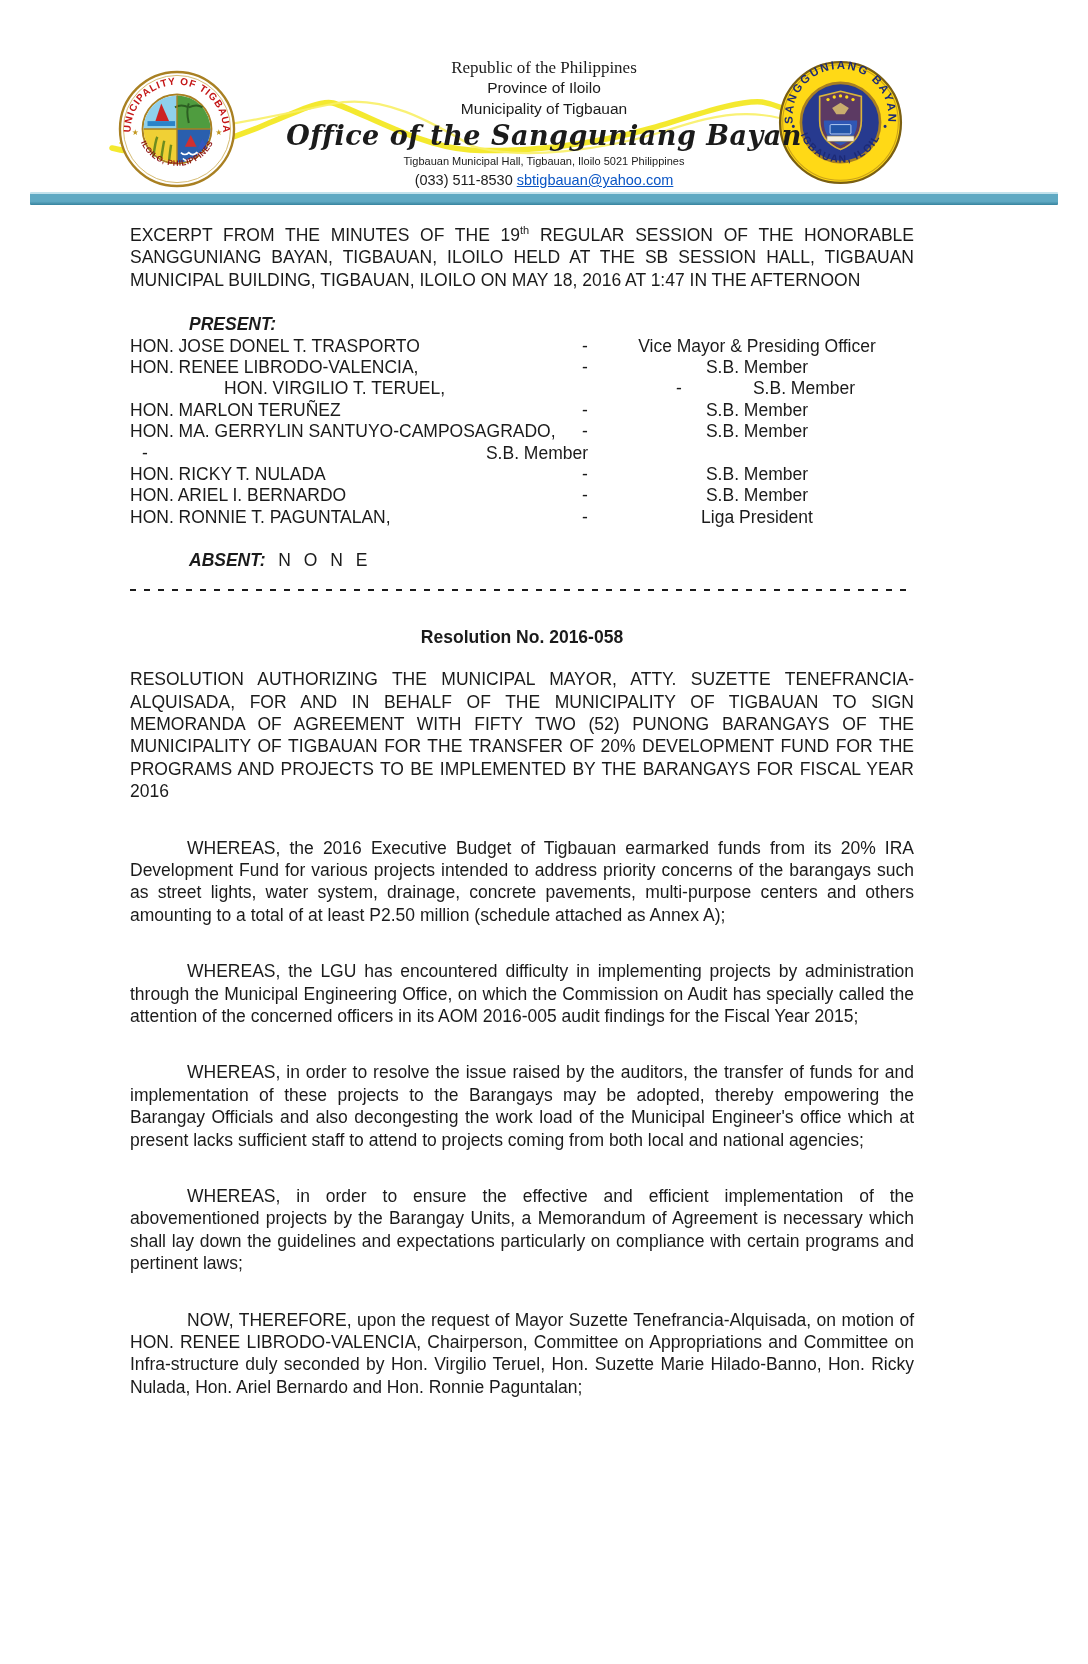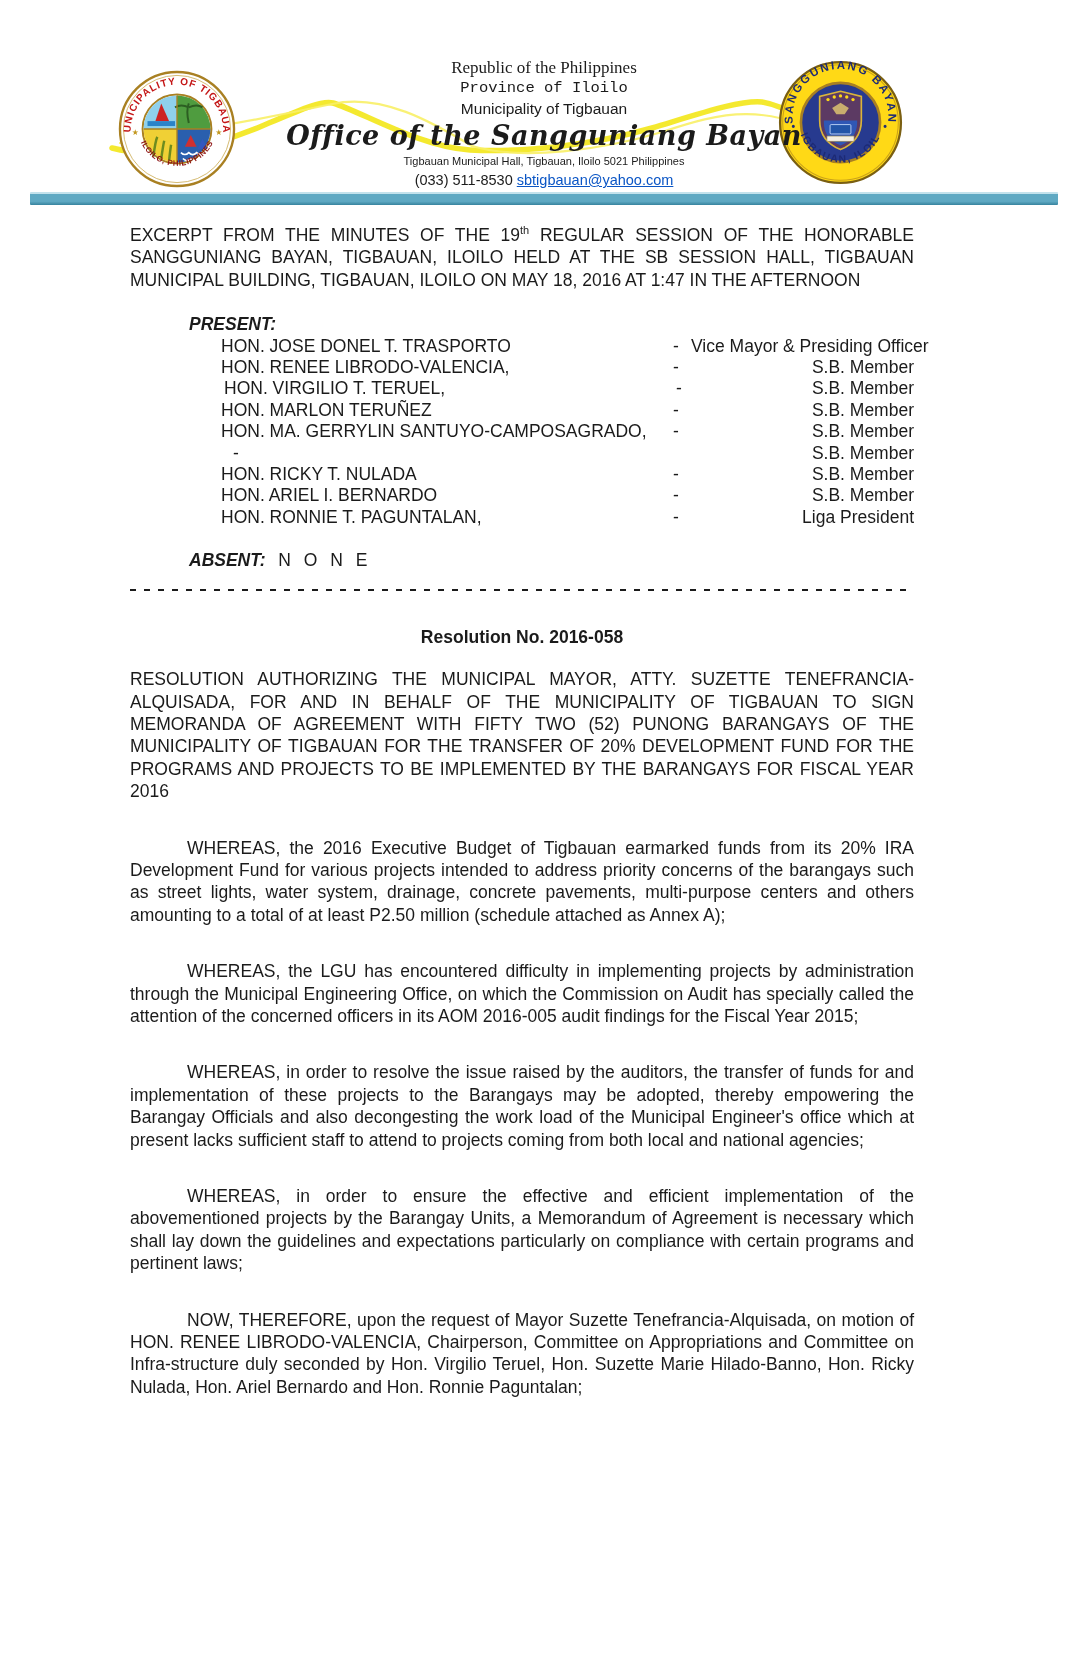--- a/index.html
+++ b/index.html
@@ -10,21 +10,21 @@
   }
 
   
   .swoosh { position:absolute; left:0; top:0; width:1088px; height:210px; z-index:1; }
   .seal { position:absolute; z-index:2; }
   .seal-left  { left:118px; top:70px; width:118px; height:118px; }
   .seal-right { left:778px; top:60px; width:125px; height:125px; }
 
   .header-text { position:absolute; left:0; right:0; top:57px; text-align:center; z-index:3; }
   .h-republic   { font-family:"Liberation Serif", serif; font-size:17px; line-height:21px; }
-  .h-province   { font-size:15.5px; line-height:20px;font-family:Liberation Mono, monospace; }
+  .h-province   { font-size:15.5px; line-height:20px; }
   .h-municipality { font-size:15.5px; line-height:21px; }
   .h-office     { font-family:"DejaVu Serif", serif; font-style:italic; font-weight:bold;
                   font-size:27px; line-height:33px; letter-spacing:0.5px; }
   .h-address    { font-size:11px; line-height:19px; }
   .h-phone      { font-size:14.5px; line-height:19px; }
   .h-email      { color:#0a55c5; text-decoration:underline; cursor:pointer; }
 
   .teal-bar {
     position:absolute; left:30px; right:30px; top:192px; height:13px; z-index:3;
     background:linear-gradient(180deg,#c3e2ec 0%,#c3e2ec 16%,#5fa9c3 16%,#5fa9c3 72%,#37839e 100%);
@@ -32,24 +32,24 @@
   }
 
   
   .content { position:absolute; left:130px; top:224px; width:784px; z-index:2;
              font-size:17.5px; line-height:22.4px; }
   .para { text-align:justify; }
   .para sup { font-size:11px; vertical-align:super; line-height:0; }
 
   .present-label { margin:22px 0 0 59px; font-weight:bold; font-style:italic; }
   .members { margin-top:0; }
-  .member-row { display:flex; margin-left:91px; line-height:21.4px; white-space:nowrap; }
+  .member-row { display:flex; line-height:21.4px; white-space:nowrap; }
   .member-name { width:440px; flex:0 0 auto; }
   .member-dash { width:30px; flex:0 0 auto; text-align:center; }
-  .member-pos  { flex:1 1 auto; text-align:right; }
+  .member-pos  { flex:1 1 auto; text-align:center; }
 
   .absent-line { margin:21px 0 0 59px; }
   .absent-label { font-weight:bold; font-style:italic; }
   .absent-value { letter-spacing:4px; margin-left:8px; }
 
   .dashed-sep { margin-top:17px; height:3px; width:100%;
     background:repeating-linear-gradient(90deg,#1b1b1b 0 6px,transparent 6px 14px);
     background-size:14px 1.8px; background-repeat:repeat-x; background-position:0 60%; }
 
   .res-number { margin-top:34px; text-align:center; font-weight:bold; }

